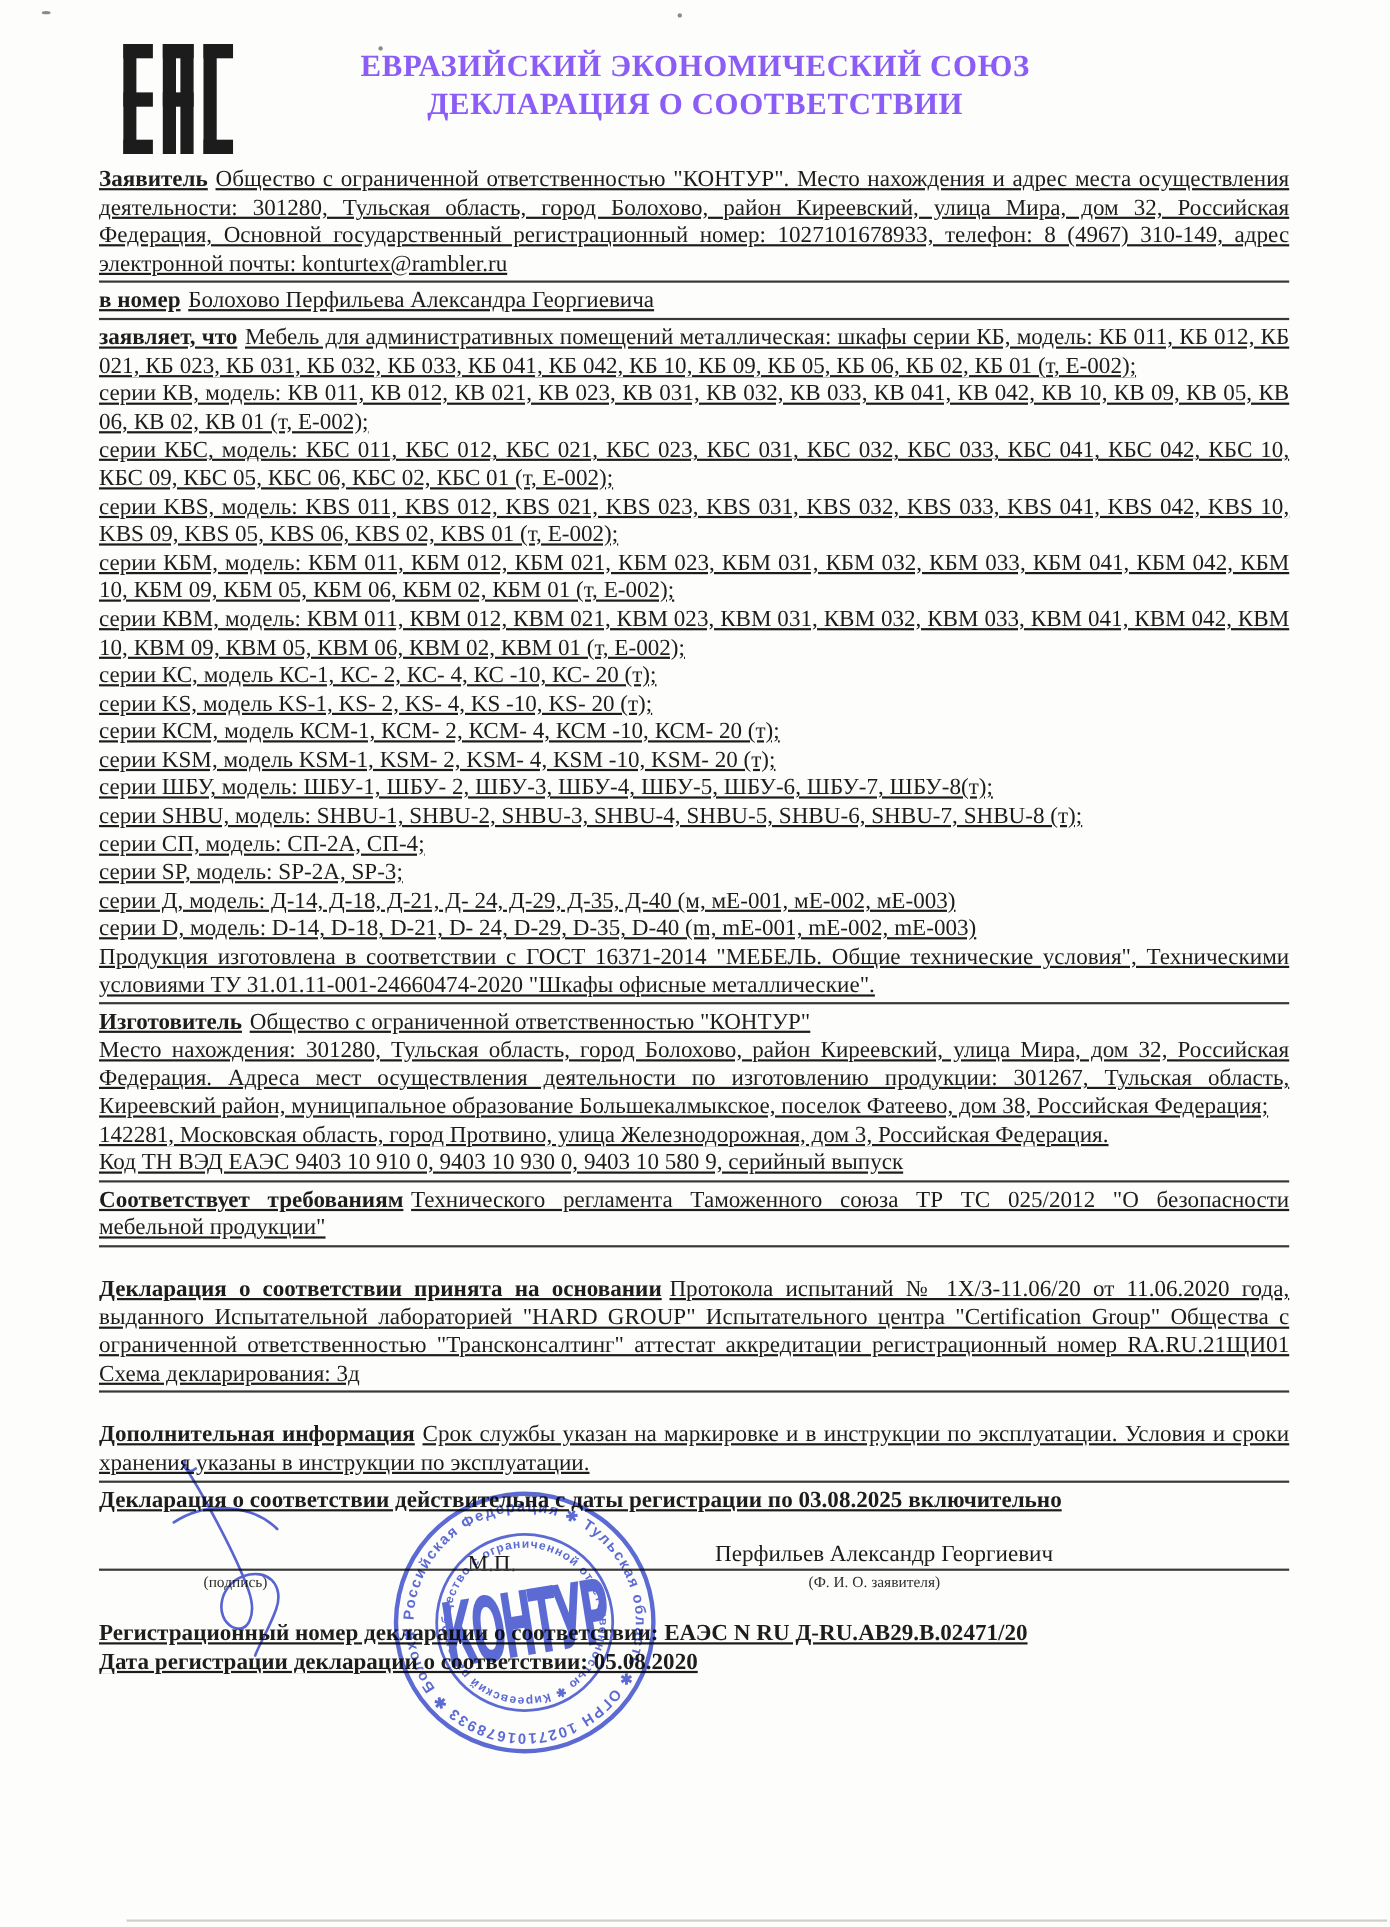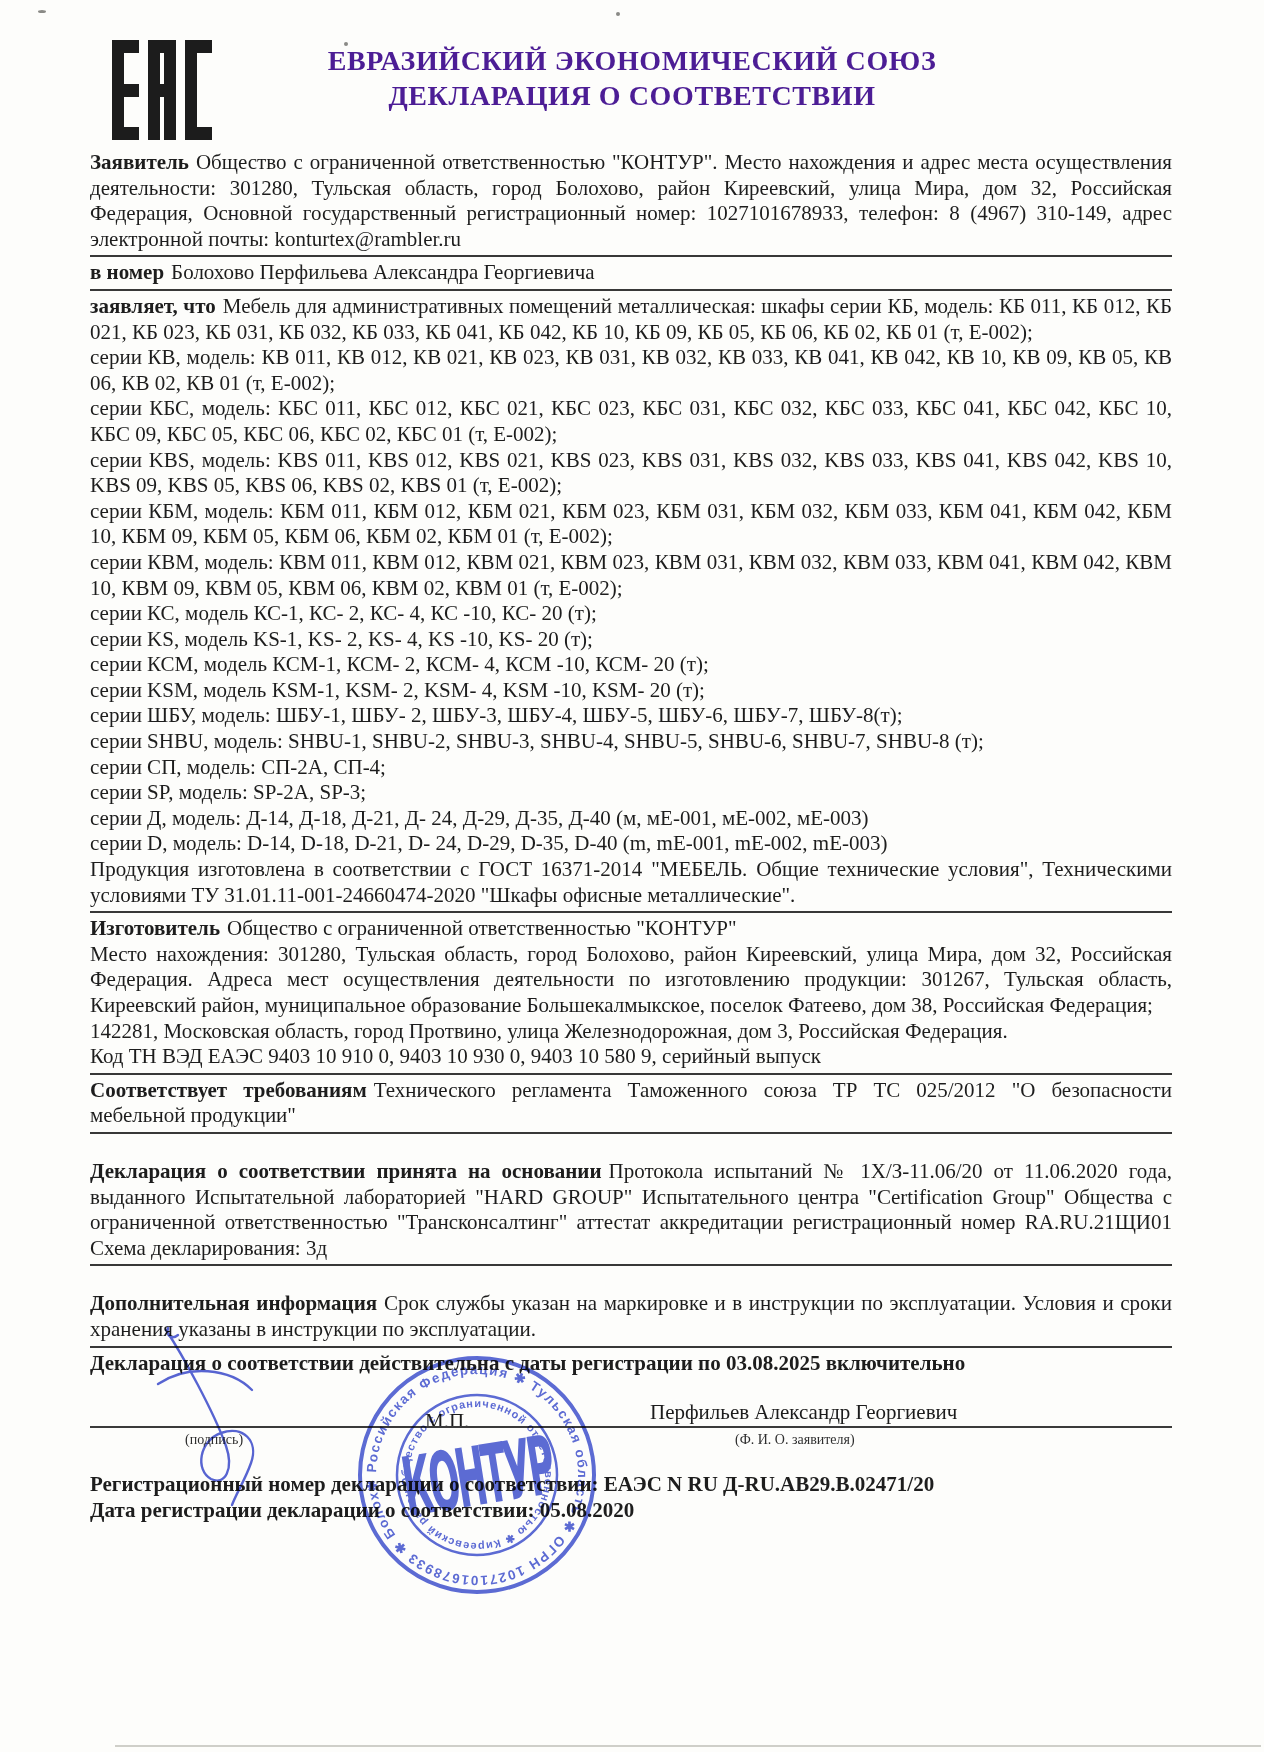--- a/index.html
+++ b/index.html
@@ -3,22 +3,22 @@
 <meta charset="utf-8">
 <style>
   html,body{margin:0;padding:0;background:#e9e9e6;}
   .page{
     position:relative;width:1264px;height:1752px;margin:0 auto;
     background:#fdfdfb;overflow:hidden;
     font-family:"Liberation Serif","DejaVu Serif",serif;color:#1c1c1c;
   }
   .eac{position:absolute;left:112px;top:40px;}
   .titles{padding-top:44px;text-align:center;font-weight:bold;
-          font-size:28px;line-height:1.24;letter-spacing:.6px;color:#4c1d95;}
-  .content{position:absolute;left:90px;top:150px;width:1082px;}
+          font-size:28px;line-height:1.24;letter-spacing:.6px;color:#8b5cf6;}
+  .content{position:absolute;left:90px;top:150px;width:1082px;text-decoration:underline;}
   .body p{margin:0;font-size:21px;line-height:25.6px;text-align:justify;color:#1d1d1d;}
   .lbl{font-weight:bold;margin-right:7px;}
   hr.rule{border:none;border-top:2px solid #383838;margin:3px 0;}
   .gap-sm{height:22px;}
   .bold-line{font-weight:bold;}
   .sig-block{position:relative;height:96px;font-size:21px;}
   .mp{position:absolute;left:323px;top:33px;margin-left:12px;}
   .signer{position:absolute;left:560px;top:24px;white-space:nowrap;}
   .sigline{position:absolute;left:0;right:0;top:50px;border-top:2px solid #3a3a3a;}
   .cap{position:absolute;top:56px;font-size:14px;color:#2e2e2e;}

